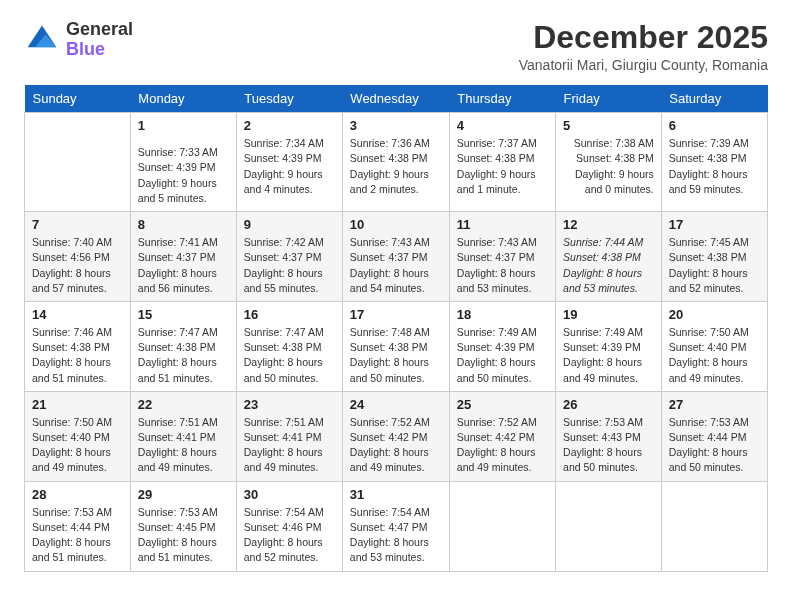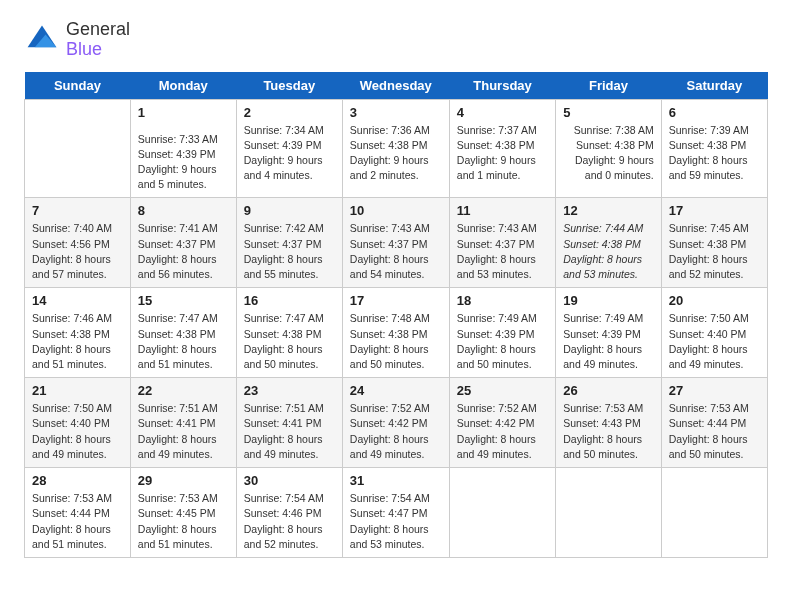--- a/index.html
+++ b/index.html
@@ -16,21 +16,21 @@
       justify-content: space-between;
       margin-bottom: 12px;
     }
     .logo {
       display: flex;
       align-items: center;
       gap: 6px;
     }
     .logo-text {
       font-size: 18px;
-      font-weight: normal;
+      font-weight: bold;
       line-height: 1.1;
     }
     .logo-text .general { color: #333; }
     .logo-text .blue { color: #8b5cf6; }
     .logo-icon {
       width: 36px;
       height: 36px;
     }
     .title-block {
       text-align: right;
@@ -47,24 +47,24 @@
       margin-top: 2px;
     }
     table {
       width: 100%;
       border-collapse: collapse;
       font-size: 11px;
     }
     thead tr th {
       background: #1565c0;
       color: #fff;
-      text-align: center;
+      text-align: left;
       padding: 6px 8px;
       font-size: 13px;
-      font-weight: bold;
+      font-weight: normal;
     }
     tbody tr td {
       border: 1px solid #ccc;
       vertical-align: top;
       padding: 5px 7px;
       width: 108px;
       min-height: 80px;
     }
     tbody tr td.empty {
       background: #f9f9f9;
@@ -97,20 +97,24 @@
   <div class="logo">
     <svg class="logo-icon" viewBox="0 0 40 40">
       <polygon points="20,4 36,28 4,28" fill="#1565c0"></polygon>
       <polygon points="24,14 36,28 12,28" fill="#42a5f5" opacity="0.7"></polygon>
     </svg>
     <div class="logo-text">
       <div class="general">General</div>
       <div class="blue">Blue</div>
     </div>
   </div>
+  <div class="title-block">
+    <div class="month-title">December 2025</div>
+    <div class="subtitle">Vanatorii Mari, Giurgiu County, Romania</div>
+  </div>
 </div>
 
 <table>
   <thead>
     <tr>
     <th>Sunday</th>
         <th>Monday</th>
         <th>Tuesday</th>
         <th>Wednesday</th>
         <th>Thursday</th>

